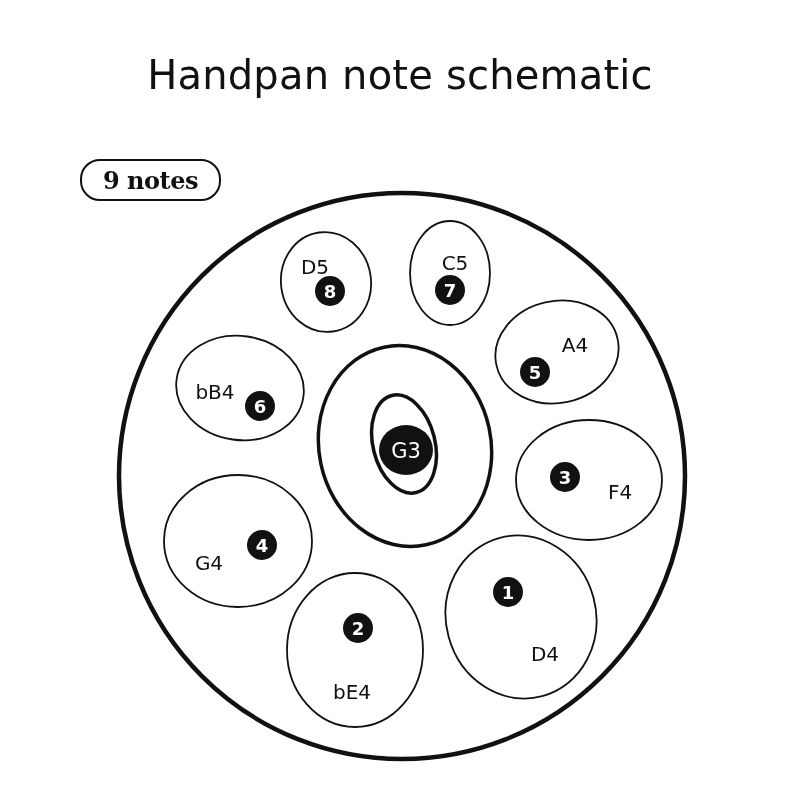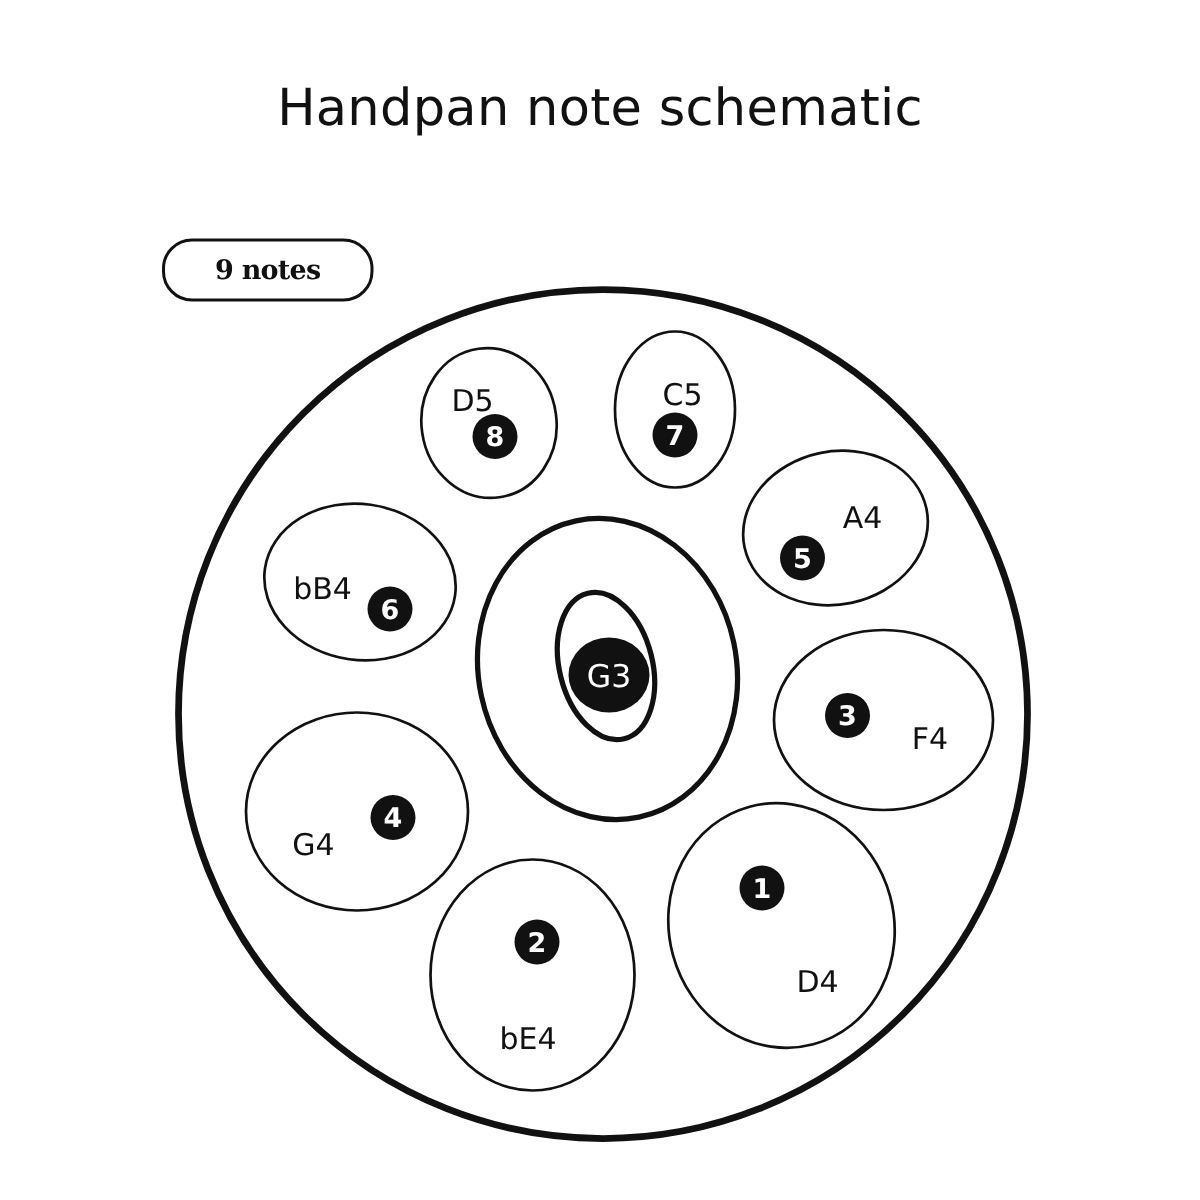--- a/index.html
+++ b/index.html
@@ -1,27 +1,27 @@
 <!DOCTYPE html>
 <html><head>
 <meta charset="utf-8">
 <style>
   html, body { margin: 0; padding: 0; background: #ffffff; }
   body { width: 800px; height: 800px; position: relative; overflow: hidden; font-family: "Liberation Sans", "DejaVu Sans", sans-serif; }
   .title {
     position: absolute; left: 0; top: 52px; width: 800px; text-align: center;
     font-family: "DejaVu Sans", "Liberation Sans", sans-serif;
-    font-size: 34px; color: #111111; letter-spacing: 0.2px; font-weight: normal;
+    font-size: 40px; color: #111111; letter-spacing: 0.2px; font-weight: normal;
   }
   .badge {
-    position: absolute; left: 108px; top: 159px; width: 137px; height: 38px;
+    position: absolute; left: 80px; top: 159px; width: 137px; height: 38px;
     border: 2px solid #111; border-radius: 20px; box-sizing: content-box;
     display: flex; align-items: center; justify-content: center;
     font-family: "DejaVu Serif", "Liberation Serif", serif; font-weight: bold;
-    font-size: 18px; color: #111; letter-spacing: -0.5px;
+    font-size: 24px; color: #111; letter-spacing: -0.5px;
   }
   svg.pan { position: absolute; left: 0; top: 0; }
   .note-label { font-family: "DejaVu Sans", "Liberation Sans", sans-serif; font-size: 20px; fill: #111; }
   .num { font-family: "DejaVu Sans", "Liberation Sans", sans-serif; font-size: 18px; font-weight: bold; fill: #fff; }
   .ding-label { font-family: "DejaVu Sans", "Liberation Sans", sans-serif; font-size: 21px; fill: #fff; font-weight: normal; }
 </style>
 </head>
 <body>
 
 <div class="title">Handpan note schematic</div>

